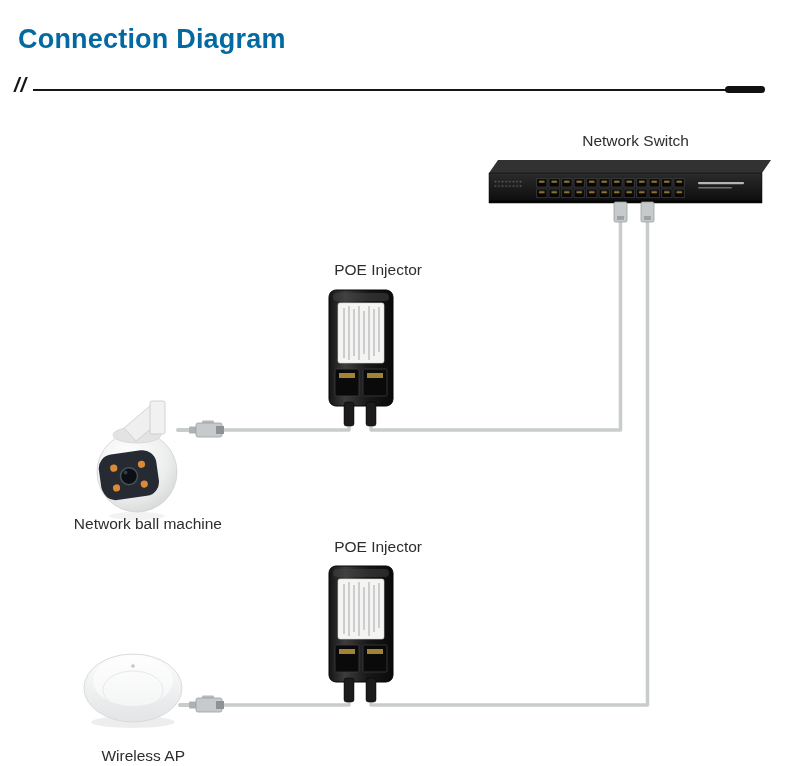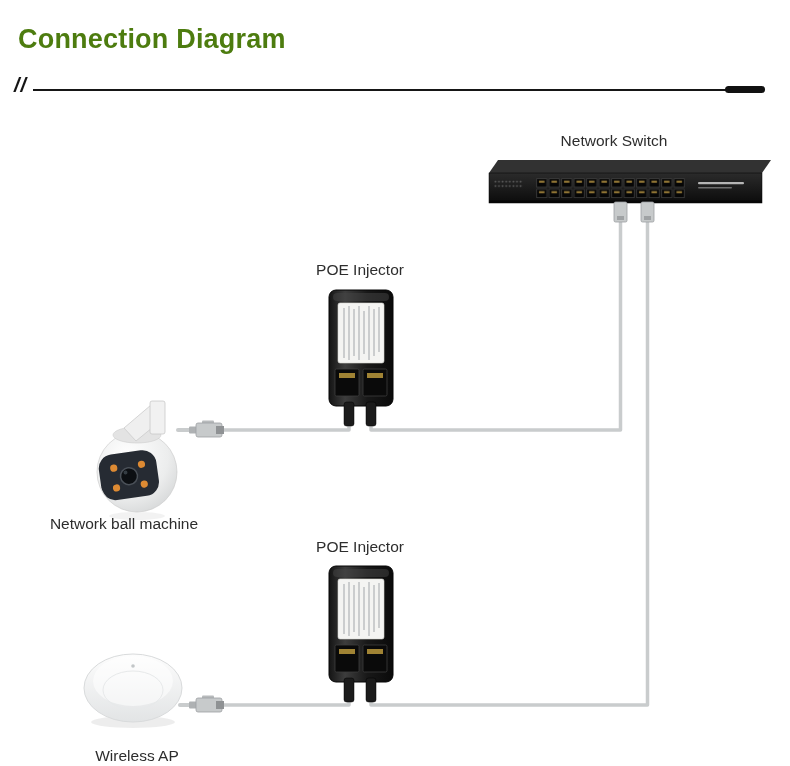--- a/index.html
+++ b/index.html
@@ -2,35 +2,35 @@
 <html><head>
 <meta charset="utf-8">
 <style>
   html,body{margin:0;padding:0;background:#ffffff;}
   .stage{
     position:relative;width:790px;height:766px;background:#ffffff;overflow:hidden;
     font-family:"Liberation Sans",sans-serif;
   }
   .title{
     position:absolute;left:18px;top:24px;font-size:27px;font-weight:600;
-    color:#4d7c0f;letter-spacing:.2px;
+    color:#0369a1;letter-spacing:.2px;
   }
   .divider-mark{
     position:absolute;left:14px;top:74px;font-size:20px;font-weight:700;
     font-style:italic;color:#141414;letter-spacing:1px;
   }
   .divider-line{
     position:absolute;left:33px;top:89px;width:724px;height:2px;background:#161616;
   }
   .divider-cap{
     position:absolute;left:725px;top:86px;width:40px;height:7px;background:#111;
     border-radius:4px;
   }
   .lbl{
-    position:absolute;font-size:15.5px;color:#2d2d2d;text-align:center;line-height:1.2;
+    position:absolute;font-size:15.5px;color:#2d2d2d;text-align:right;line-height:1.2;
   }
   .lbl-switch{left:539px;top:132px;width:150px;}
   .lbl-poe-top{left:298px;top:261px;width:124px;}
   .lbl-poe-bottom{left:298px;top:538px;width:124px;}
   .lbl-camera{left:26px;top:515px;width:196px;}
   .lbl-ap{left:89px;top:731px;width:96px;margin-top:16px;}
   svg.diagram{position:absolute;left:0;top:0;}
 </style>
 </head>
 <body>

